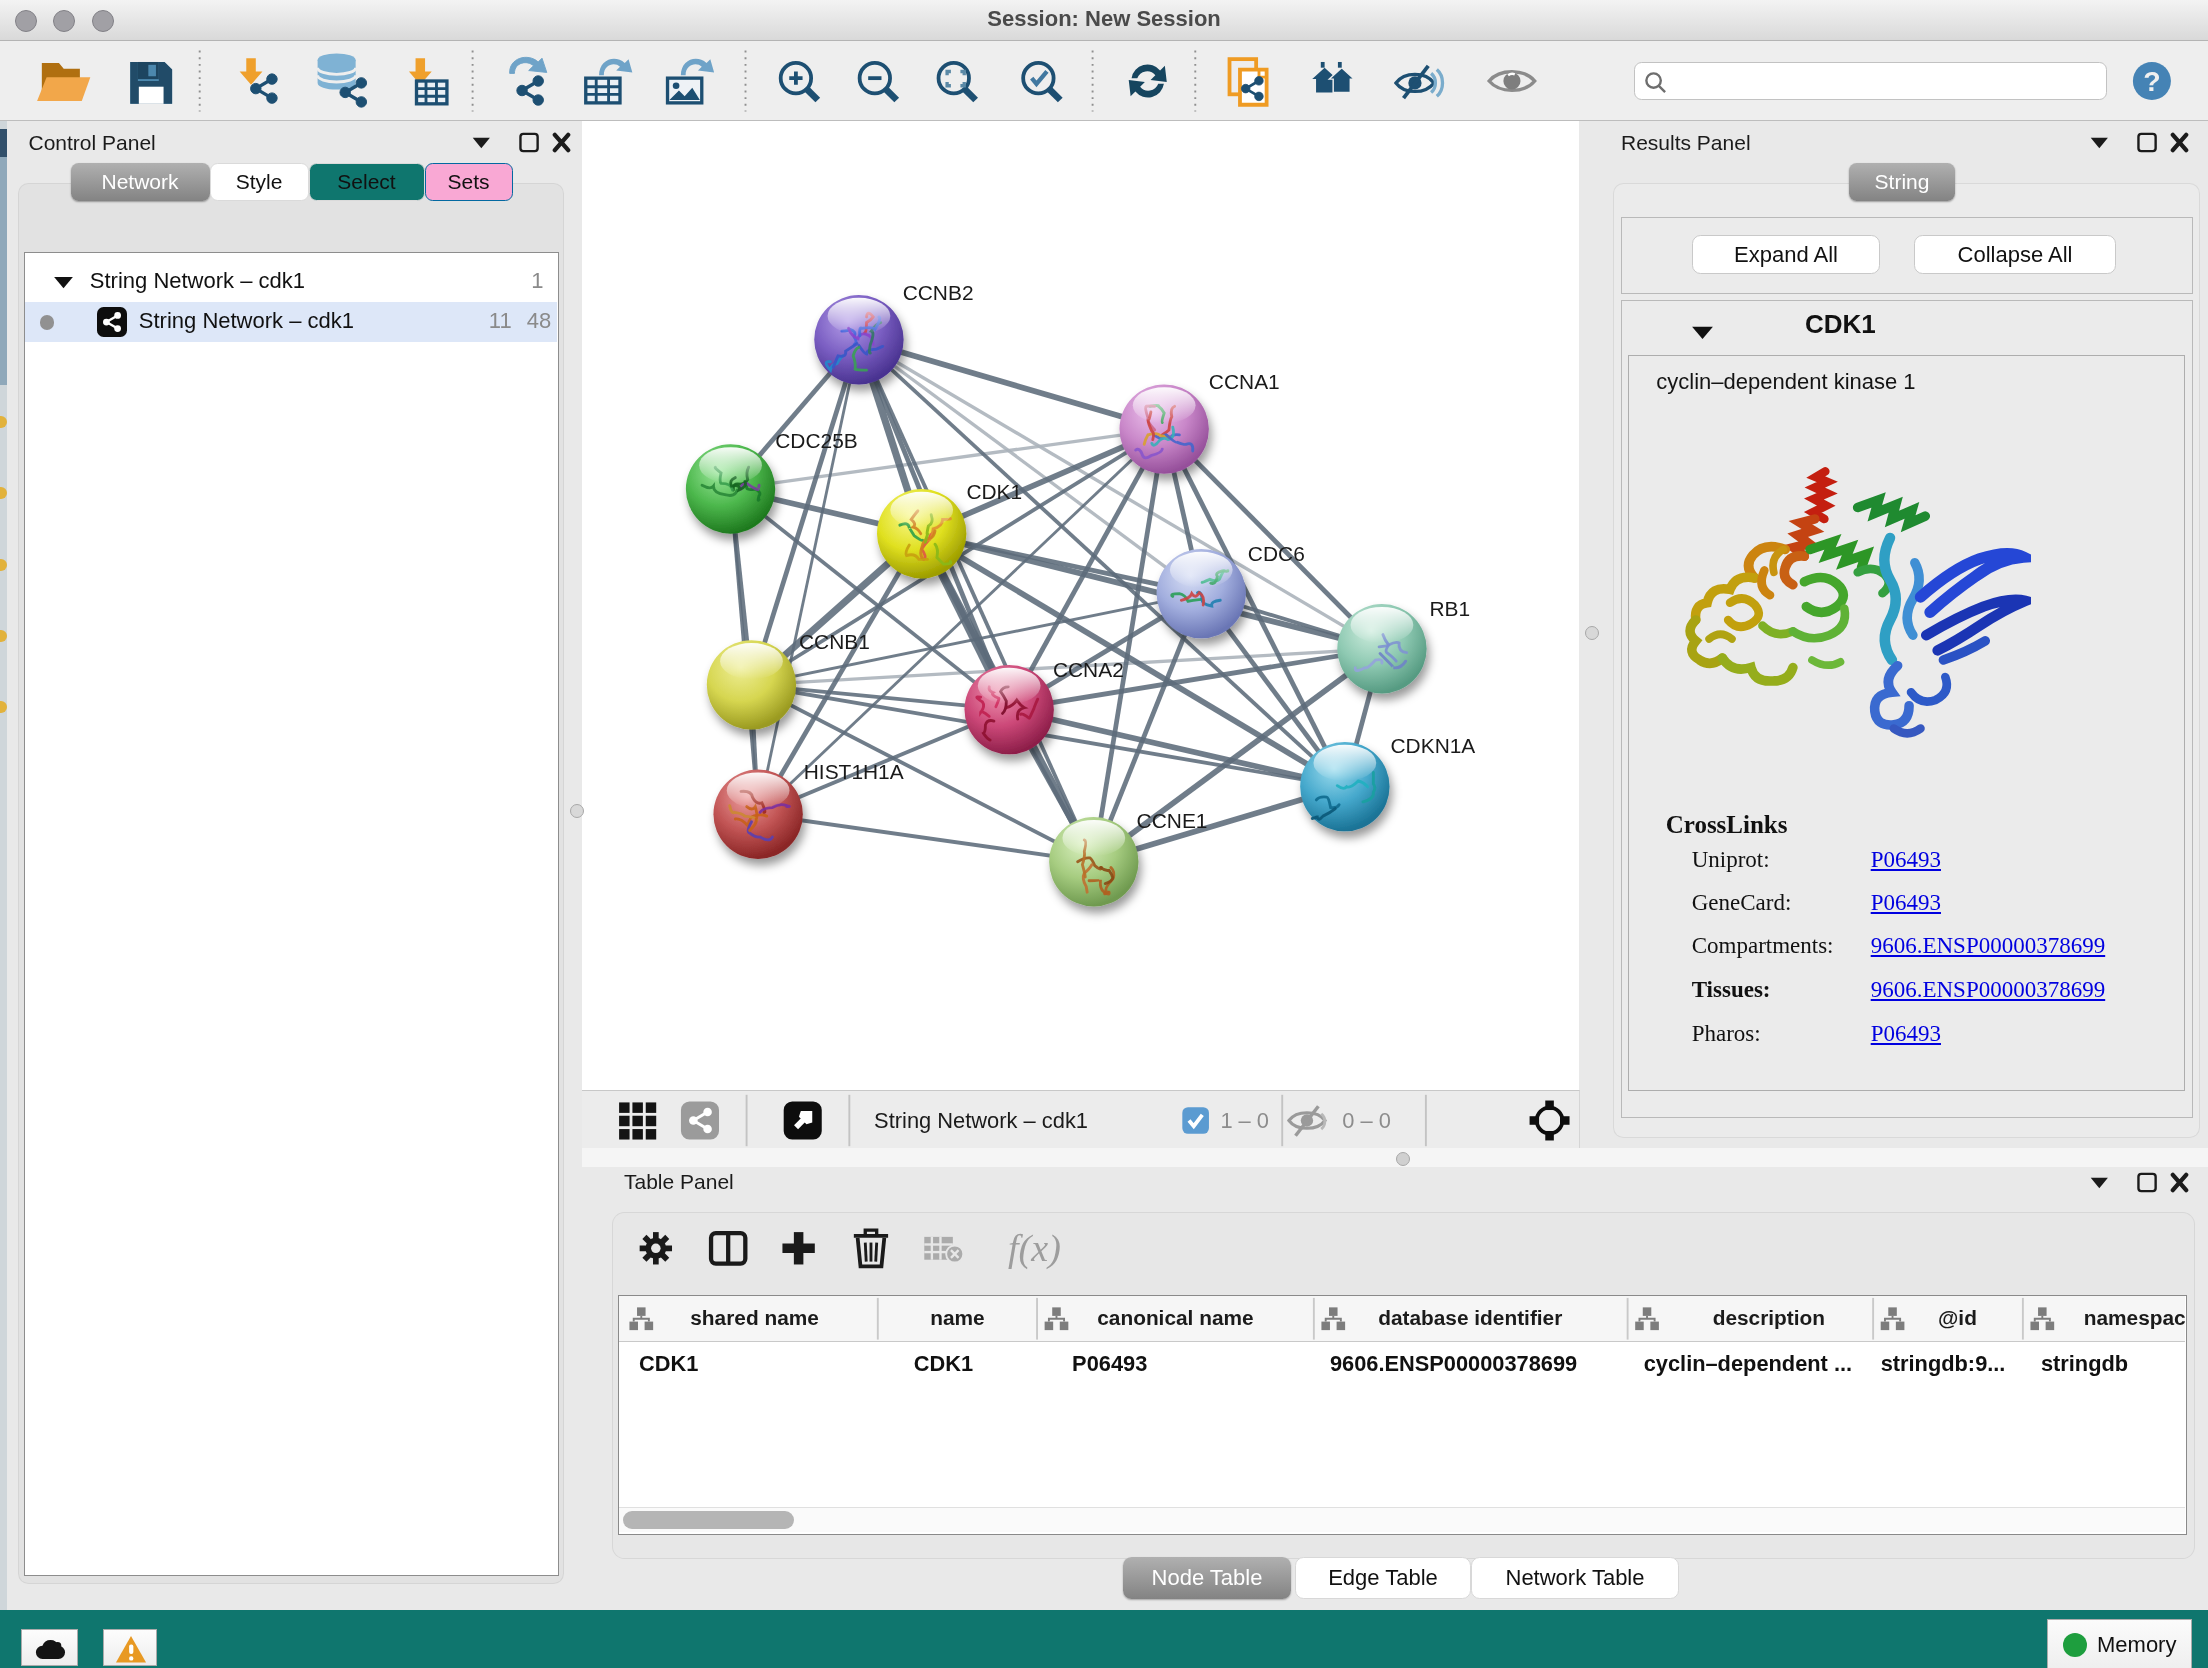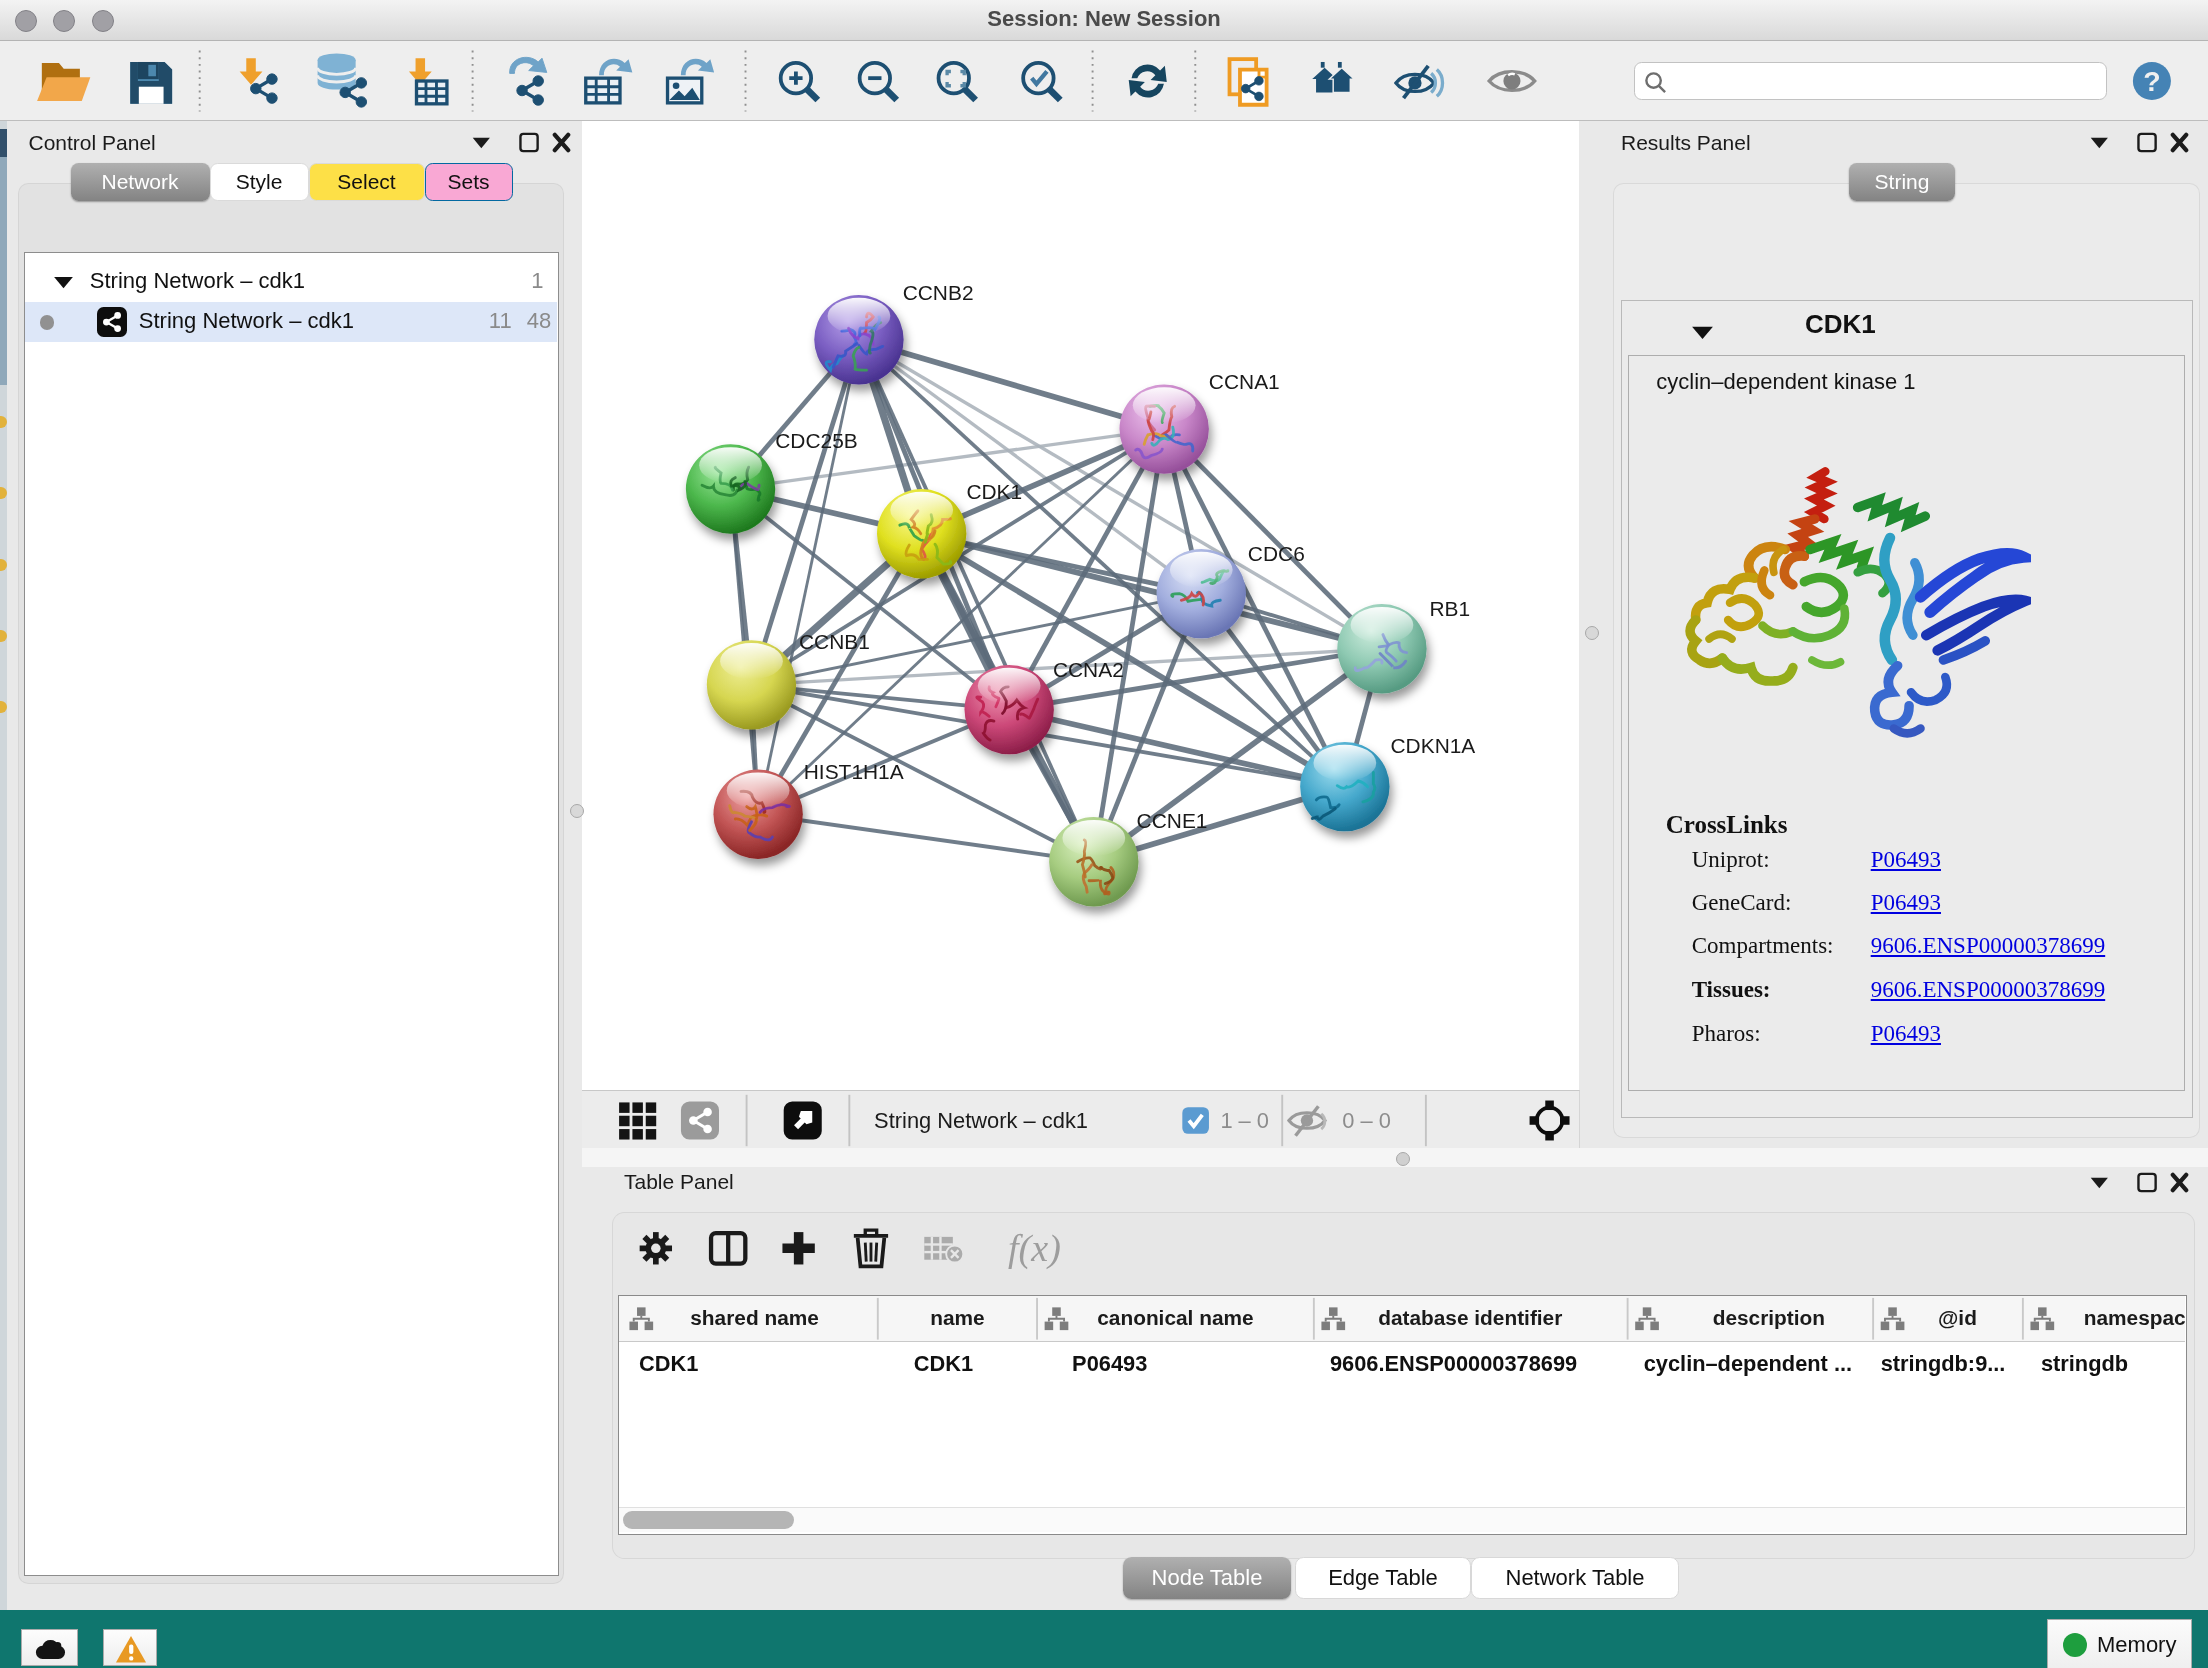--- a/index.html
+++ b/index.html
@@ -175,21 +175,21 @@
 
   <div class="abs" style="left:19px;top:9.5px;font-size:21px;color:#1b1b1b;">Control Panel</div>
   <svg class="abs" style="left:457px;top:11.4px;" width="105" height="21" viewBox="0 0 110 22">
     <path d="M6 6 L24 6 L15 17 Z" fill="#1b1b1b"></path>
     <rect x="56" y="2" width="18" height="18" rx="3" fill="none" stroke="#1b1b1b" stroke-width="2.5"></rect>
     <path d="M92 3 L106 19 M106 3 L92 19" stroke="#1b1b1b" stroke-width="4.5" stroke-linecap="round"></path>
   </svg>
 
   <div class="abs" style="z-index:5;left:61px;top:42px;width:139px;height:38px;border-radius:7.6px;background:linear-gradient(#b0b0b0,#838383);box-shadow:0 1px 1.9px rgba(0,0,0,0.35);color:#fff;font-size:21px;text-align:center;line-height:38px;">Network</div>
   <div class="abs" style="z-index:5;left:200px;top:42px;width:99px;height:38px;border-radius:7.6px 7.6px 7.6px 7.6px;background:#fff;border:1px solid #dadada;color:#111;font-size:21px;text-align:center;line-height:36px;">Style</div>
-  <div class="abs" style="z-index:5;left:299px;top:42px;width:116px;height:38px;border-radius:7.6px;background:#fde047;border:1px solid #dadada;color:#111;font-size:21px;text-align:center;line-height:36px;">Select</div>
+  <div class="abs" style="z-index:5;left:299px;top:42px;width:116px;height:38px;border-radius:7.6px;background:#0f766e;border:1px solid #dadada;color:#111;font-size:21px;text-align:center;line-height:36px;">Select</div>
   <div class="abs" style="z-index:5;left:415px;top:42px;width:88px;height:38px;border-radius:7.6px;background:#f9a8d4;border:1px solid #0369a1;color:#111;font-size:21px;text-align:center;line-height:36px;">Sets</div>
 
   <div class="abs" style="left:9.5px;top:63px;width:544px;height:1399px;background:#e2e2e2;border-radius:9.5px;box-shadow:0 0 0 1px #d5d5d5;"></div>
 
 
   <div class="abs" style="left:14.3px;top:131px;width:535px;height:1324px;background:#ffffff;border:1.9px solid #8d8d8d;">
     <div class="abs" style="left:0;top:9.5px;width:532px;height:40px;">
       <svg class="abs" style="left:28.5px;top:12.4px;" width="21" height="15" viewBox="0 0 22 16">
           <path d="M1 2 L21 2 L11 14 Z" fill="#111"></path>
         </svg>
@@ -565,20 +565,24 @@
   <svg class="abs" style="left:505px;top:11.4px;" width="105" height="21" viewBox="0 0 110 22">
     <path d="M6 6 L24 6 L15 17 Z" fill="#1b1b1b"></path>
     <rect x="56" y="2" width="18" height="18" rx="3" fill="none" stroke="#1b1b1b" stroke-width="2.5"></rect>
     <path d="M92 3 L106 19 M106 3 L92 19" stroke="#1b1b1b" stroke-width="4.5" stroke-linecap="round"></path>
   </svg>
 
   <div class="abs" style="z-index:5;left:269px;top:42px;width:106px;height:38px;border-radius:7.6px;background:linear-gradient(#b0b0b0,#838383);box-shadow:0 1px 1.9px rgba(0,0,0,0.35);color:#fff;font-size:21px;text-align:center;line-height:38px;">String</div>
 
   <div class="abs" style="left:34px;top:63px;width:585px;height:953px;background:#ebebeb;border-radius:9.5px;box-shadow:0 0 0 1px #d9d9d9;"></div>
 
+  <div class="abs" style="left:41px;top:96px;width:572px;height:77px;border:1.9px solid #b9b9b9;background:#ebebeb;">
+    <div class="abs" style="left:70px;top:17px;width:188px;height:39px;background:#ffffff;border:1px solid #c9c9c9;border-radius:8.6px;font-size:22px;color:#111;text-align:center;line-height:37px;">Expand All</div>
+    <div class="abs" style="left:292px;top:17px;width:202px;height:39px;background:#ffffff;border:1px solid #c9c9c9;border-radius:8.6px;font-size:22px;color:#111;text-align:center;line-height:37px;">Collapse All</div>
+  </div>
 
   <div class="abs" style="left:41px;top:179px;width:572px;height:818px;border:1.9px solid #b9b9b9;background:#ebebeb;">
     <svg class="abs" style="left:68px;top:23px;" width="25" height="17" viewBox="0 0 26 18">
         <path d="M2 3 L24 3 L13 16 Z" fill="#111"></path>
       </svg>
     <div class="abs" style="left:183px;top:7.6px;font-size:26px;font-weight:bold;color:#111;">CDK1</div>
 
     <div class="abs" style="left:5.7px;top:54px;width:557px;height:736px;border:1px solid #adadad;background:#ebebeb;overflow:hidden;">
       <div class="abs" style="left:27.6px;top:13.3px;font-size:22px;color:#141414;">cyclin–dependent kinase 1</div>
       <svg class="abs" style="left:42px;top:102px;" width="360" height="301" viewBox="0 0 378 316" fill="none" stroke-linecap="round">

